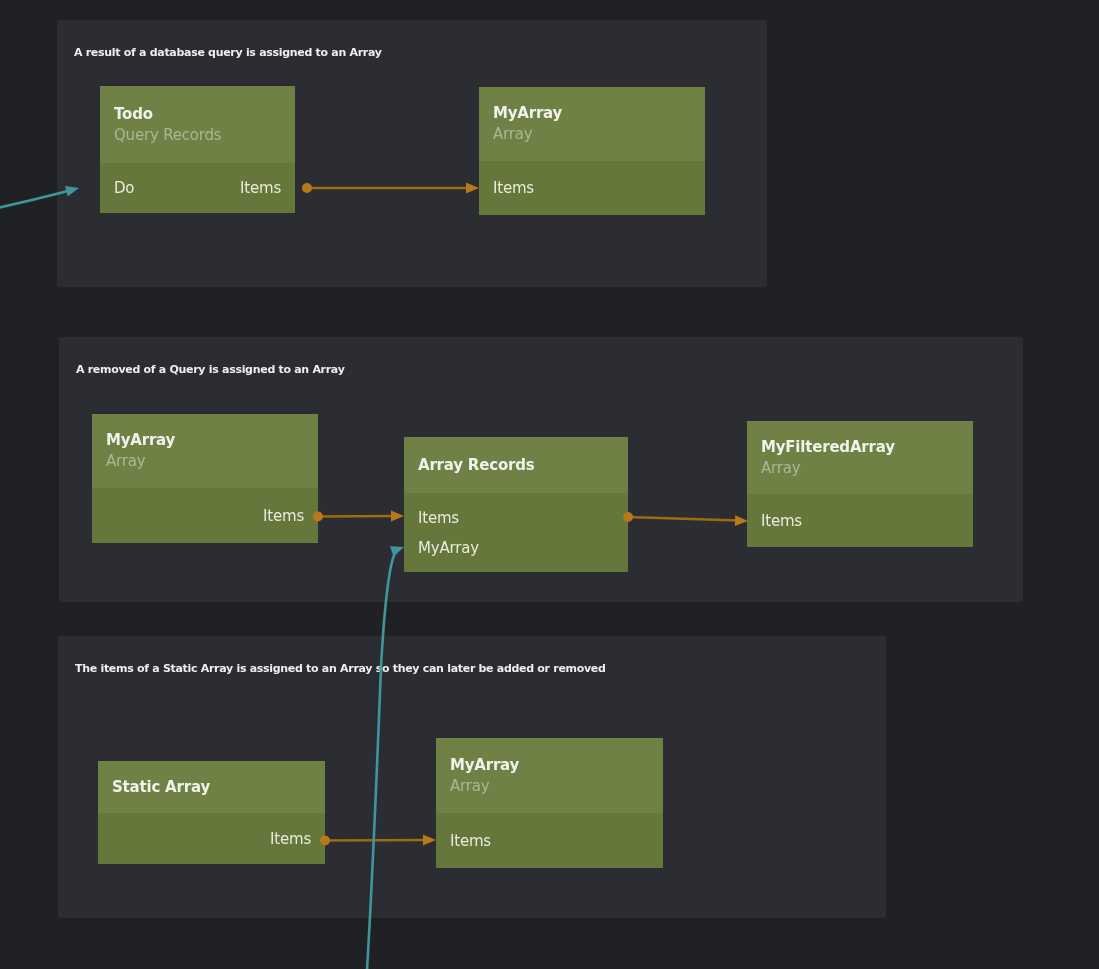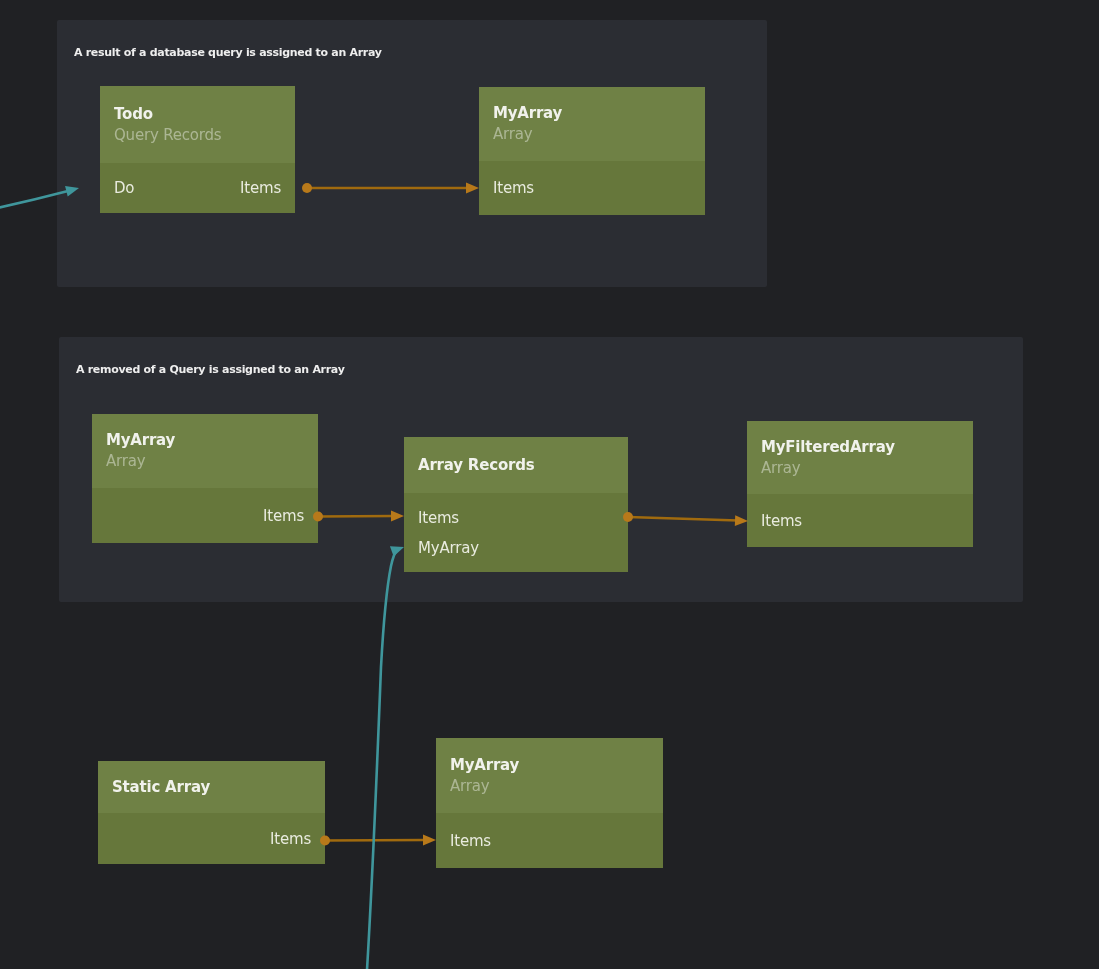--- a/index.html
+++ b/index.html
@@ -91,20 +91,23 @@
 </head>
 <body>
 
 <div id="canvas">
     <div class="group" style="left: 57px; top: 20px; width: 710px; height: 267px;">
       <div class="group-title">A result of a database query is assigned to an Array</div>
     </div>
     <div class="group" style="left: 59px; top: 337px; width: 964px; height: 265px;">
       <div class="group-title">A removed of a Query is assigned to an Array</div>
     </div>
+    <div class="group" style="left: 58px; top: 636px; width: 828px; height: 282px;">
+      <div class="group-title">The items of a Static Array is assigned to an Array so they can later be added or removed</div>
+    </div>
     <div class="node" style="left: 79px; top: 86px; width: 195px; margin-left: 21px;">
       <div class="node-header" style="height: 77px;">
         <div class="node-title">Todo</div>
         <div class="node-subtitle">Query Records</div>
       </div>
       <div class="node-body" style="height: 50px;">
         <div class="port-row">
           <span class="port port-left">Do</span>
           <span class="port port-right">Items</span>
         </div>

